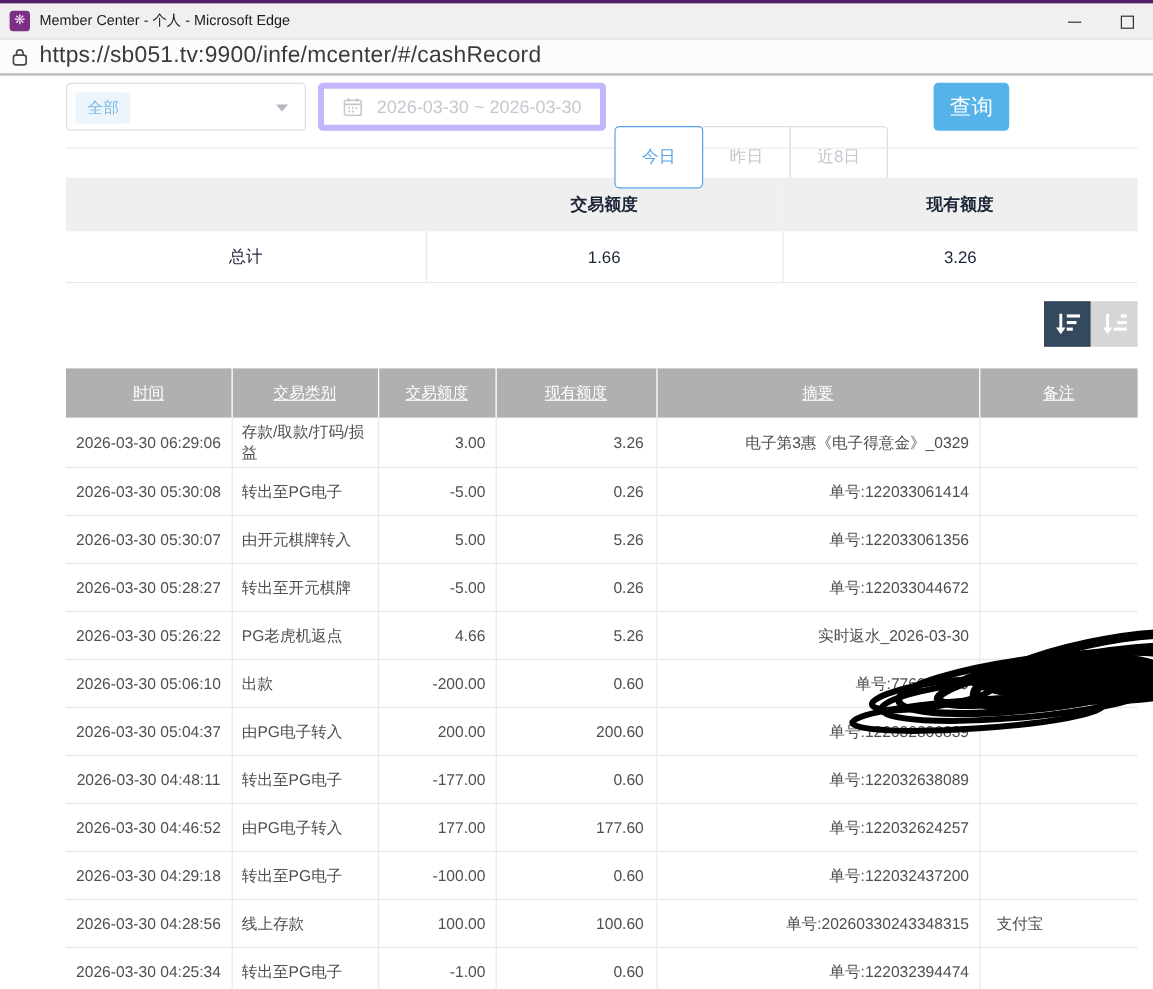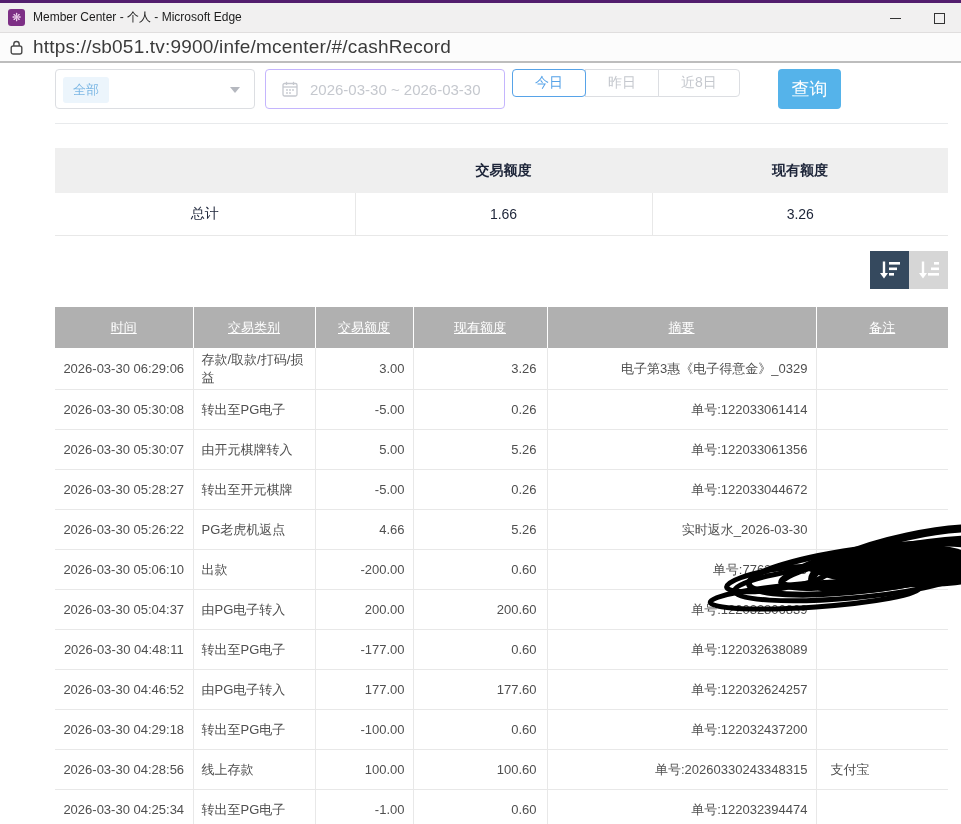--- a/index.html
+++ b/index.html
@@ -31,28 +31,28 @@
   .filters { position:relative; height:40px; margin-top:5px;padding-left:34px; }
   .select-box { position:absolute; left:0; top:0; width:200px; height:40px;
                 border:1px solid #dcdee2; border-radius:4px; background:#fff; }
   .tag { position:absolute; left:7px; top:7px; height:26px; padding:0 10px;
          background:#ecf5fc; border-radius:3px; display:flex; align-items:center;
          font-size:13px; color:#7cb7e4; }
   .caret { position:absolute; right:14px; top:17px; width:0; height:0;
            border-left:5px solid transparent; border-right:5px solid transparent;
            border-top:6px solid #b5b8bf; }
   .date-box { position:absolute; left:210px; top:0; width:240px; height:40px;
-              border:1px solid #c4b5fd; border-radius:4px; background:#fff;
+              border:5px solid #c4b5fd; border-radius:4px; background:#fff;
               display:flex; align-items:center; padding-left:16px; }
   .date-box svg { margin-right:12px; }
   .date-text { font-size:15px; color:#c5c8ce; }
 
   .btn-group { position:absolute; left:457px; top:0; height:40px; display:flex; }
-  .qbtn { height:28px; padding:0 22px; background:#fff; border:1px solid #dcdee2;
-          font-size:14px; color:#c5c8ce; display:flex; align-items:center; cursor:pointer; }
+  .qbtn { height:52px; padding:0 22px; background:#fff; border:1px solid #dcdee2;
+          font-size:14px; color:#c5c8ce; display:flex; align-items:center; cursor:pointer;margin-top:36px; }
   .qbtn + .qbtn { margin-left:-1px; }
   .qbtn:first-child { border-radius:4px 0 0 4px; }
   .qbtn:last-child { border-radius:0 4px 4px 0; }
   .qbtn.active { border:1px solid #57a3e8; color:#57a3e8; z-index:2; border-radius:4px; }
   .search-btn { position:absolute; left:723px; top:0; width:63px; height:40px;
                 background:#55b3ea; color:#fff; font-size:18px; border:none;
                 border-radius:4px; cursor:pointer; }
 
   .divider { position:absolute; left:0; top:59px; width:893px; height:1px; background:#e8eaec; }
 

